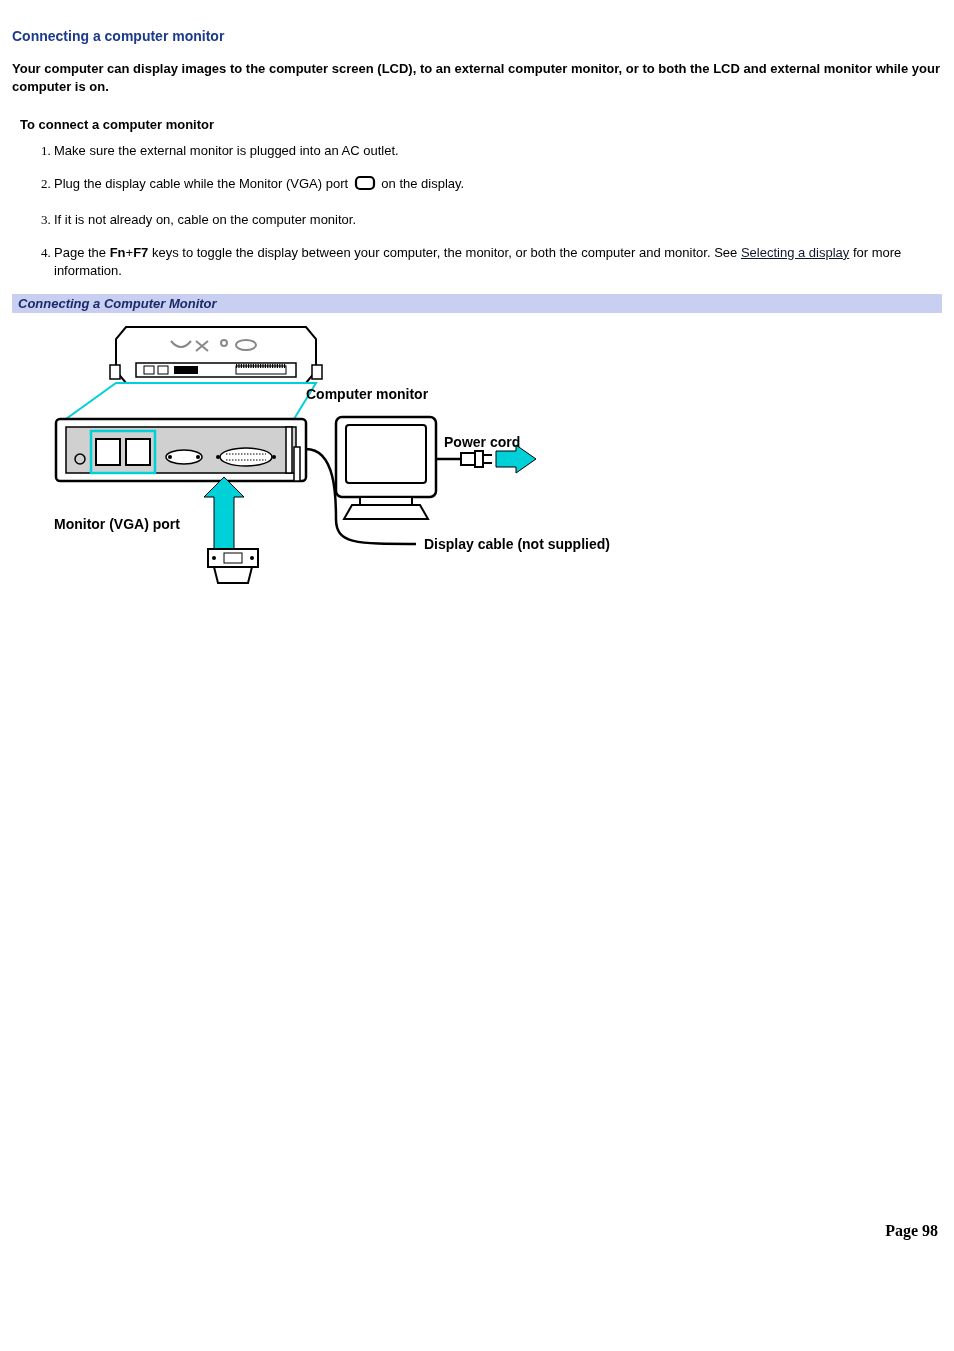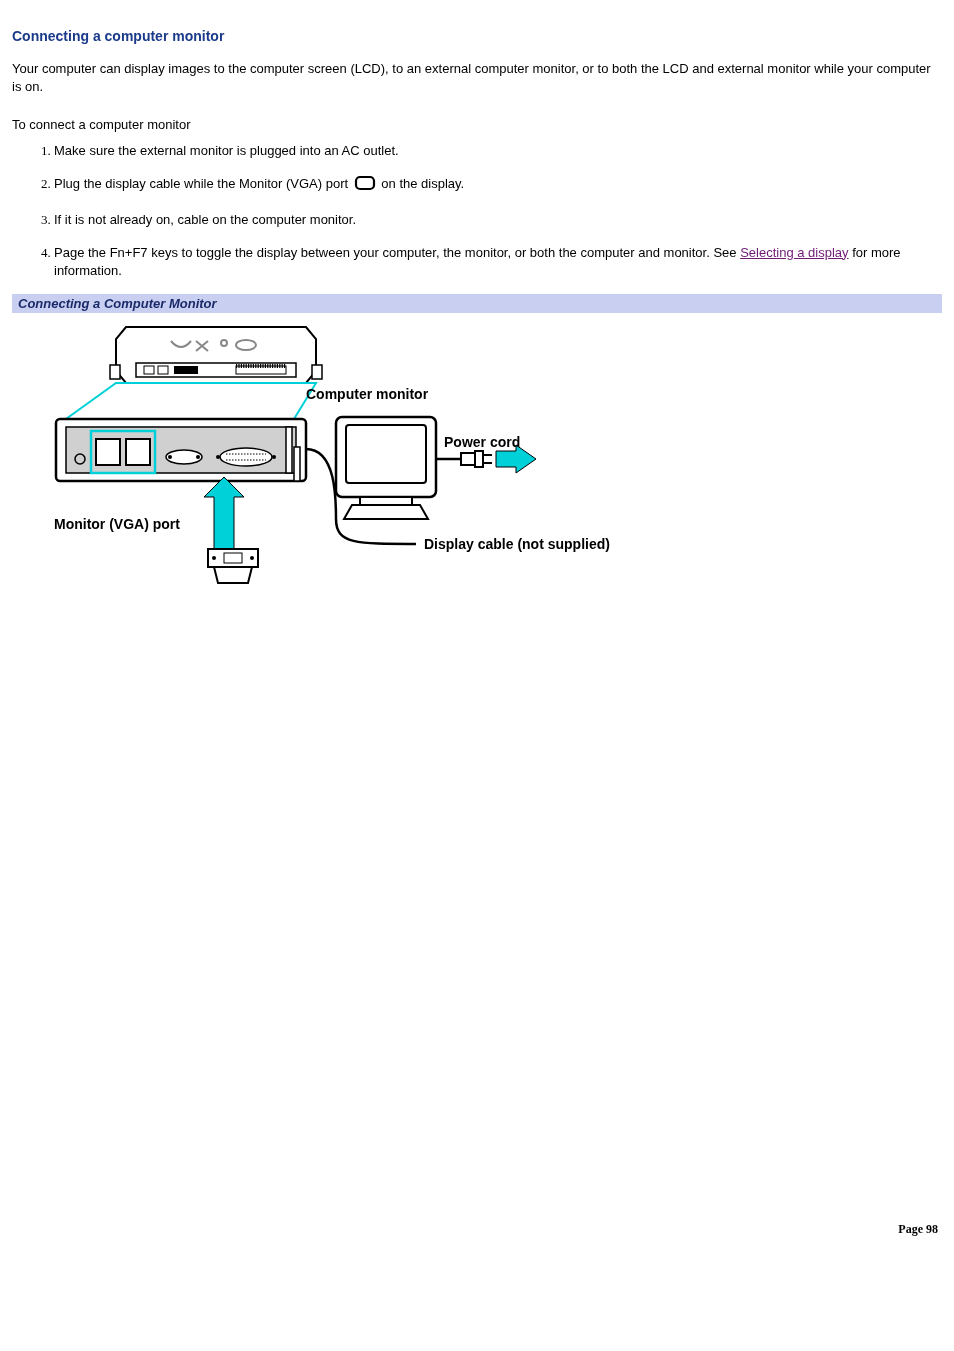--- a/index.html
+++ b/index.html
@@ -14,41 +14,42 @@
   }
   h2.section-title {
     color: #1a3a8a;
     font-size: 14px;
     font-weight: bold;
     margin: 18px 0 14px 0;
   }
   p.body-text {
     margin: 16px 0 18px 0;
     line-height: 1.35;
+    font-weight: bold;
   }
   .sub-heading {
-    font-weight: normal;
-    margin: 22px 0 10px 0;
+    font-weight: bold;
+    margin: 22px 0 10px 8px;
   }
   ol.steps {
     margin: 0 0 6px 0;
     padding-left: 42px;
   }
   ol.steps li {
     margin-bottom: 14px;
     line-height: 1.4;
     font-family: Verdana, Geneva, sans-serif;
   }
   ol.steps li::marker {
     font-family: "Times New Roman", serif;
     font-size: 13px;
   }
-  .bold { font-weight: normal; }
+  .bold { font-weight: bold; }
   a.inline-link {
-    color: #701a75;
+    color: #0f172a;
     text-decoration: underline;
   }
   .figure-caption-bar {
     background: #c9cff0;
     color: #1a2a6a;
     font-weight: bold;
     font-style: italic;
     font-size: 13px;
     padding: 2px 6px;
     margin-top: 2px;
@@ -59,21 +60,21 @@
   .vga-icon {
     display: inline-block;
     vertical-align: -4px;
     margin: 0 2px;
   }
   .page-footer {
     position: relative;
     margin-top: 620px;
     text-align: right;
     font-family: "Times New Roman", serif;
-    font-size: 12px;
+    font-size: 16px;
     font-weight: bold;
     padding-right: 4px;
   }
   
   .dlabel {
     font-family: Arial, Helvetica, sans-serif;
     font-weight: bold;
     font-size: 14px;
     fill: #000;
   }

